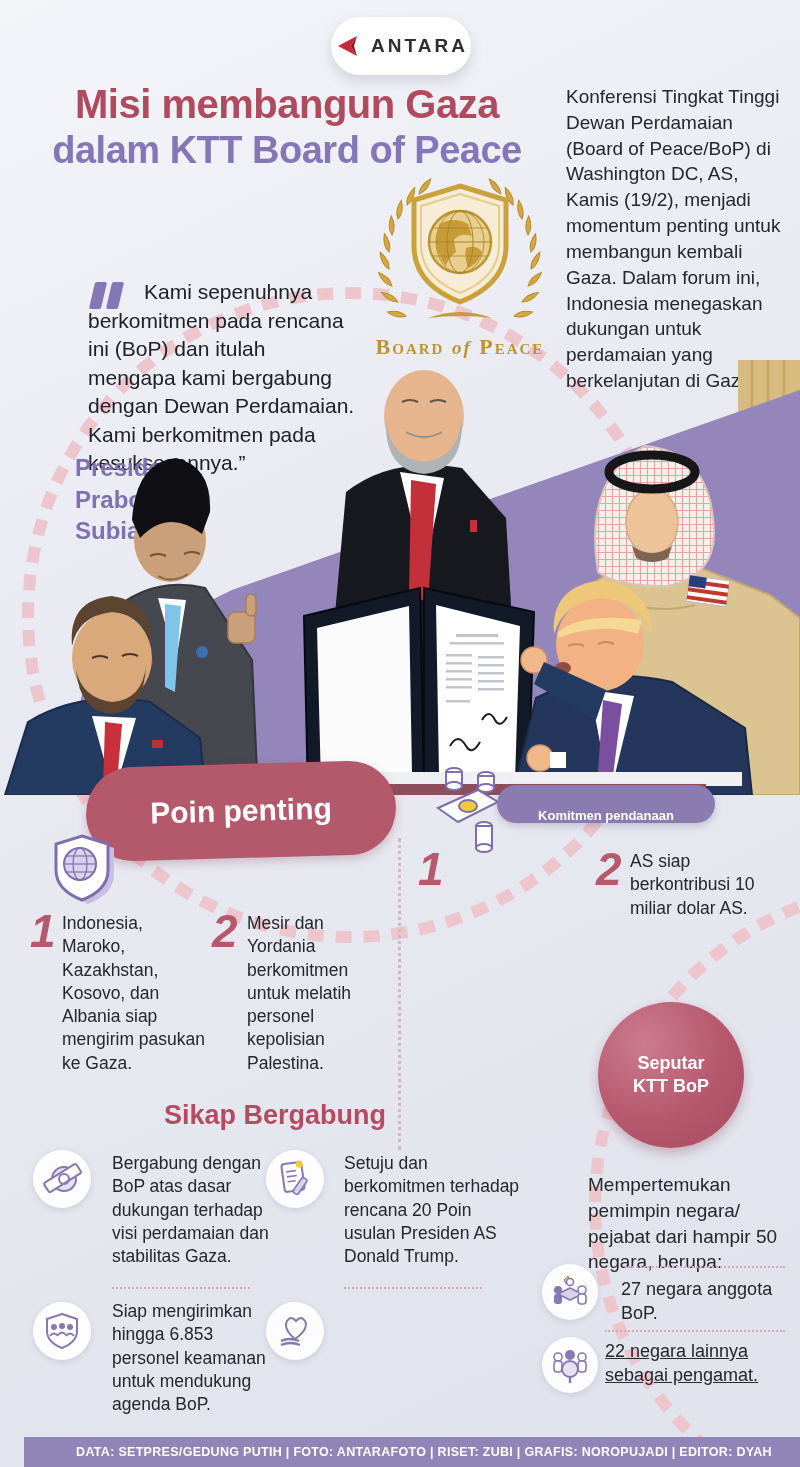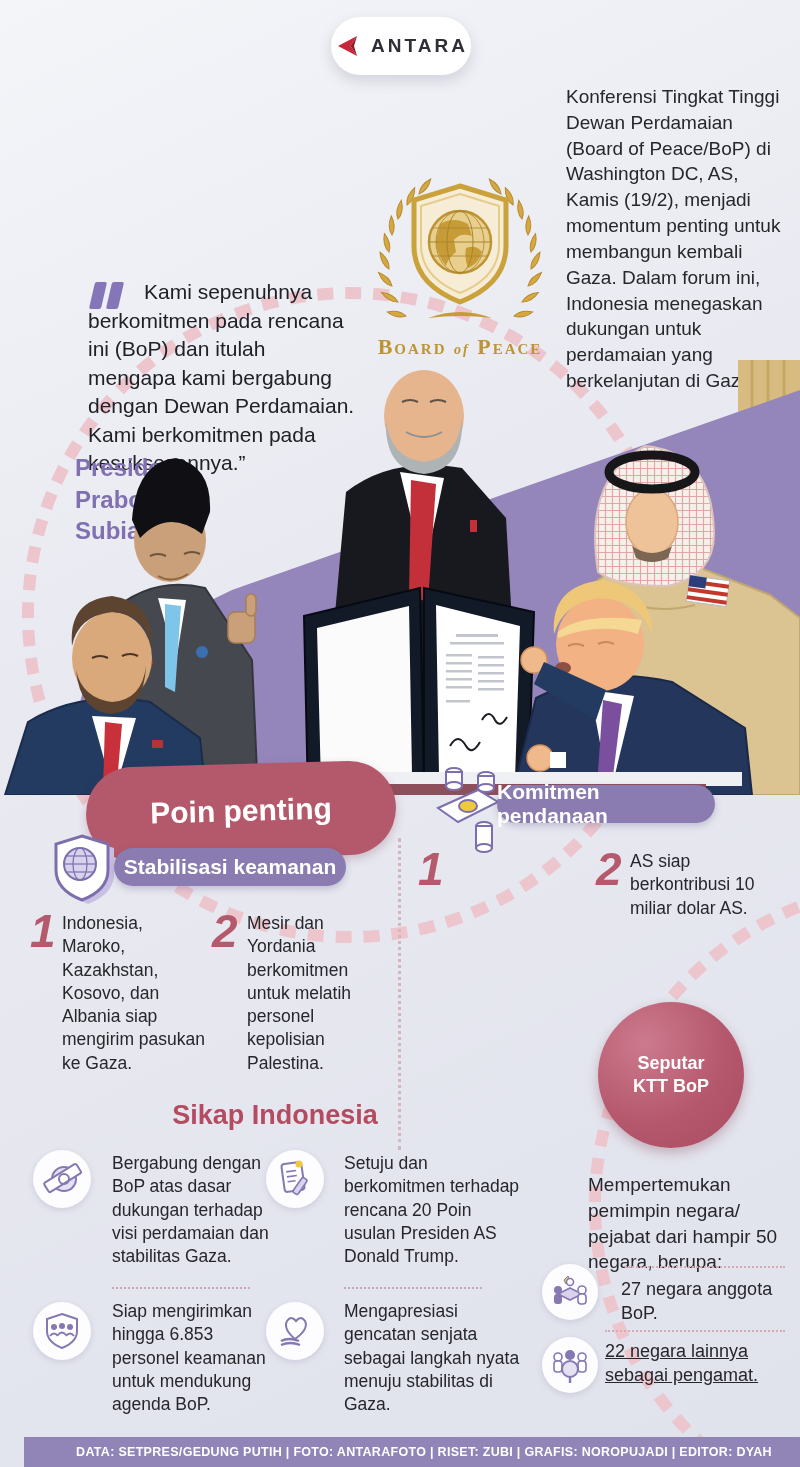--- a/index.html
+++ b/index.html
@@ -13,35 +13,35 @@
              box-shadow:0 6px 14px rgba(70,70,100,.18);display:flex;align-items:center;justify-content:center;gap:11px;}
   .logo-word{font-weight:bold;font-size:19px;letter-spacing:3px;color:#2e2e36;}
   .title{left:22px;top:80px;width:530px;text-align:center;font-weight:bold;letter-spacing:-.5px;line-height:1.2;}
   .title .t1{font-size:40px;color:#b04a5f;}
   .title .t2{font-size:38px;color:#8576b8;}
   .intro{left:566px;top:84px;width:228px;font-size:19px;line-height:1.36;color:#26262b;}
   
   .emblem{left:368px;top:176px;width:184px;text-align:center;}
   .emblem-label{margin-top:2px;font-family:"Liberation Serif",serif;font-variant:small-caps;
                 font-size:22px;letter-spacing:2px;color:#bd9434;font-weight:bold;}
-  .emblem-label .of{font-style:italic;font-variant:normal;text-transform:lowercase;font-size:14px;}
+  .emblem-label .of{font-style:italic;font-variant:normal;text-transform:lowercase;font-size:19px;}
   
   .quote-icon{left:92px;top:282px;width:44px;height:28px;}
   .qbar{display:inline-block;width:12px;height:27px;background:#8576b8;transform:skewX(-13deg);margin-right:5px;border-radius:2px;}
   .quote-text{left:88px;top:278px;width:268px;font-size:21px;line-height:1.36;color:#202026;text-indent:56px;}
   .quote-attrib{left:75px;top:452px;font-size:24px;font-weight:bold;color:#8070b0;line-height:1.32;white-space:pre-line;}
   
   .photo{left:0;top:360px;width:800px;height:435px;}
   
   .poin-blob{left:86px;top:764px;width:310px;height:94px;background:#b4596b;border-radius:58px;
              transform:rotate(-1.6deg);display:flex;align-items:center;justify-content:center;
              box-shadow:0 4px 10px rgba(120,50,70,.25);}
   .poin-blob span{color:#fff;font-size:30px;font-weight:bold;}
-  .pill{background:#8a7bb1;border-radius:19px;color:#fff;font-weight:bold;font-size:21px;
-        display:flex;align-items:center;justify-content:center;box-shadow:0 3px 7px rgba(80,70,120,.25);}
+  .pill{background:#8a7bb1;border-radius:19px;color:#fff;font-weight:bold;font-size:13px;
+        display:flex;align-items:flex-end;justify-content:center;box-shadow:0 3px 7px rgba(80,70,120,.25);}
   .pill-stab{left:114px;top:848px;width:232px;height:38px;}
   .pill-komit{left:497px;top:785px;width:218px;height:38px;}
   .num{font-size:46px;font-weight:bold;font-style:italic;color:#b5596d;line-height:1;}
   .itxt{font-size:17.5px;line-height:1.33;color:#26262b;}
   .vdots{left:398px;top:838px;height:312px;border-left:3px dotted #d4b6bd;width:0;}
   .hdots{border-top:2px dotted #c9aab4;height:0;}
   
   .sikap-head{left:95px;top:1100px;width:360px;text-align:center;font-size:27px;font-weight:bold;color:#b54b60;}
   .icirc{width:58px;height:58px;border-radius:50%;background:#fdfdff;box-shadow:0 2px 6px rgba(100,90,140,.18);
          display:flex;align-items:center;justify-content:center;}
@@ -66,20 +66,24 @@
   </svg>
 
   <div class="abs logo-pill">
     <svg width="26" height="26" viewBox="0 0 26 26">
       <path d="M23 3 L4 13 L23 23 L16.5 13 Z" fill="#c6283c"></path>
       <path d="M23 3 L16.5 13 L23 23 L20 13 Z" fill="#8e1b2b"></path>
     </svg>
     <span class="logo-word">ANTARA</span>
   </div>
 
+  <div class="abs title">
+    <div class="t1">Misi membangun Gaza</div>
+    <div class="t2">dalam KTT Board of Peace</div>
+  </div>
 
   <div class="abs intro">Konferensi Tingkat Tinggi Dewan Perdamaian (Board of Peace/BoP) di Washington DC, AS, Kamis (19/2), menjadi momentum penting untuk membangun kembali Gaza. Dalam forum ini, Indonesia menegaskan dukungan untuk perdamaian yang berkelanjutan di Gaza.</div>
 
   <div class="abs emblem">
     <svg width="184" height="152" viewBox="0 0 184 152">
       <defs>
         <path id="lf" d="M0 0 Q-5 -8 0 -19 Q5 -8 0 0 Z"></path>
       </defs>
       <g fill="#d4a93f" stroke="#b8892f" stroke-width="1">
         <use href="#lf" transform="translate(38,140) rotate(-78)"></use>
@@ -261,41 +265,38 @@
 
   <svg class="abs" style="left:48px;top:832px;" width="72" height="76" viewBox="0 0 72 76">
     <path d="M40 8 L66 16 V42 Q66 62 40 72 Q14 62 14 42 V16 Z" fill="#c9bfe2"></path>
     <path d="M34 4 L60 12 V38 Q60 58 34 68 Q8 58 8 38 V12 Z" fill="#fff" stroke="#7d6fad" stroke-width="3"></path>
     <circle cx="32" cy="32" r="16" fill="#d9d2ec" stroke="#7d6fad" stroke-width="2"></circle>
     <ellipse cx="32" cy="32" rx="7" ry="16" fill="none" stroke="#7d6fad" stroke-width="1.2"></ellipse>
     <line x1="16" y1="32" x2="48" y2="32" stroke="#7d6fad" stroke-width="1.2"></line>
     <line x1="18" y1="24" x2="46" y2="24" stroke="#7d6fad" stroke-width="1.2"></line>
     <line x1="18" y1="40" x2="46" y2="40" stroke="#7d6fad" stroke-width="1.2"></line>
   </svg>
-  <div class="abs pill pill-stab">
-    <span>Stabilisasi keamanan</span>
-  </div>
 
   <div class="abs num" style="left:30px;top:908px;">1</div>
   <div class="abs itxt" style="left:62px;top:912px;width:146px;">Indonesia, Maroko, Kazakhstan, Kosovo, dan Albania siap mengirim pasukan ke Gaza.</div>
   <div class="abs num" style="left:212px;top:908px;">2</div>
   <div class="abs itxt" style="left:247px;top:912px;width:142px;">Mesir dan Yordania berkomitmen untuk melatih personel kepolisian Palestina.</div>
 
   <div class="abs vdots"></div>
 
   <div class="abs num" style="left:418px;top:846px;">1</div>
   <div class="abs num" style="left:596px;top:846px;">2</div>
   <div class="abs itxt" style="left:630px;top:850px;width:160px;">AS siap berkontribusi 10 miliar dolar AS.</div>
 
   <div class="abs seputar-circle">
     <div>Seputar</div>
     <div>KTT BoP</div>
   </div>
 
-  <div class="abs sikap-head">Sikap Indonesia</div>
+  <div class="abs sikap-head">Sikap Bergabung</div>
 
   <div class="abs icirc" style="left:33px;top:1150px;">
     <svg width="40" height="40" viewBox="0 0 40 40">
       <circle cx="22" cy="20" r="12" fill="#e6e1f2" stroke="#8578b3" stroke-width="2"></circle>
       <rect x="2" y="14" width="38" height="11" rx="2" transform="rotate(-32 20 20)" fill="#fff" stroke="#8578b3" stroke-width="2"></rect>
       <circle cx="22" cy="20" r="5" fill="none" stroke="#8578b3" stroke-width="2"></circle>
     </svg>
   </div>
   <div class="abs itxt" style="left:112px;top:1152px;width:170px;">Bergabung dengan BoP atas dasar dukungan terhadap visi perdamaian dan stabilitas Gaza.</div>
 
@@ -322,21 +323,20 @@
     </svg>
   </div>
   <div class="abs itxt" style="left:112px;top:1300px;width:170px;">Siap mengirimkan hingga 6.853 personel keamanan untuk mendukung agenda BoP.</div>
 
   <div class="abs icirc" style="left:266px;top:1302px;">
     <svg width="40" height="40" viewBox="0 0 40 40">
       <path d="M20 28 Q8 18 12 10 Q16 4 21 10 Q26 4 30 10 Q34 18 20 28 Z" fill="#fff" stroke="#8578b3" stroke-width="2"></path>
       <path d="M6 30 Q14 26 24 30 M6 34 Q15 30 25 34" stroke="#8578b3" stroke-width="2.4" fill="none"></path>
     </svg>
   </div>
-  <div class="abs itxt" style="left:344px;top:1300px;width:178px;">Mengapresiasi gencatan senjata sebagai langkah nyata menuju stabilitas di Gaza.</div>
 
   <div class="abs sep-intro">Mempertemukan pemimpin negara/ pejabat dari hampir 50 negara, berupa:</div>
   <div class="abs hdots" style="left:625px;top:1266px;width:160px;border-top-color:#d9a9b4;"></div>
 
   <div class="abs icirc" style="left:542px;top:1264px;width:56px;height:56px;">
     <svg width="40" height="40" viewBox="0 0 40 40">
       <polygon points="20,16 32,22 20,28 8,22" fill="#d9d2ec" stroke="#8578b3" stroke-width="1.6"></polygon>
       <path d="M14 8 L18 4 L20 9 L16 12 Z" fill="#f0c93c" stroke="#8578b3" stroke-width="1"></path>
       <circle cx="8" cy="18" r="4" fill="#8578b3"></circle>
         <rect x="4" y="22" width="8" height="10" rx="3" fill="#8578b3"></rect>

